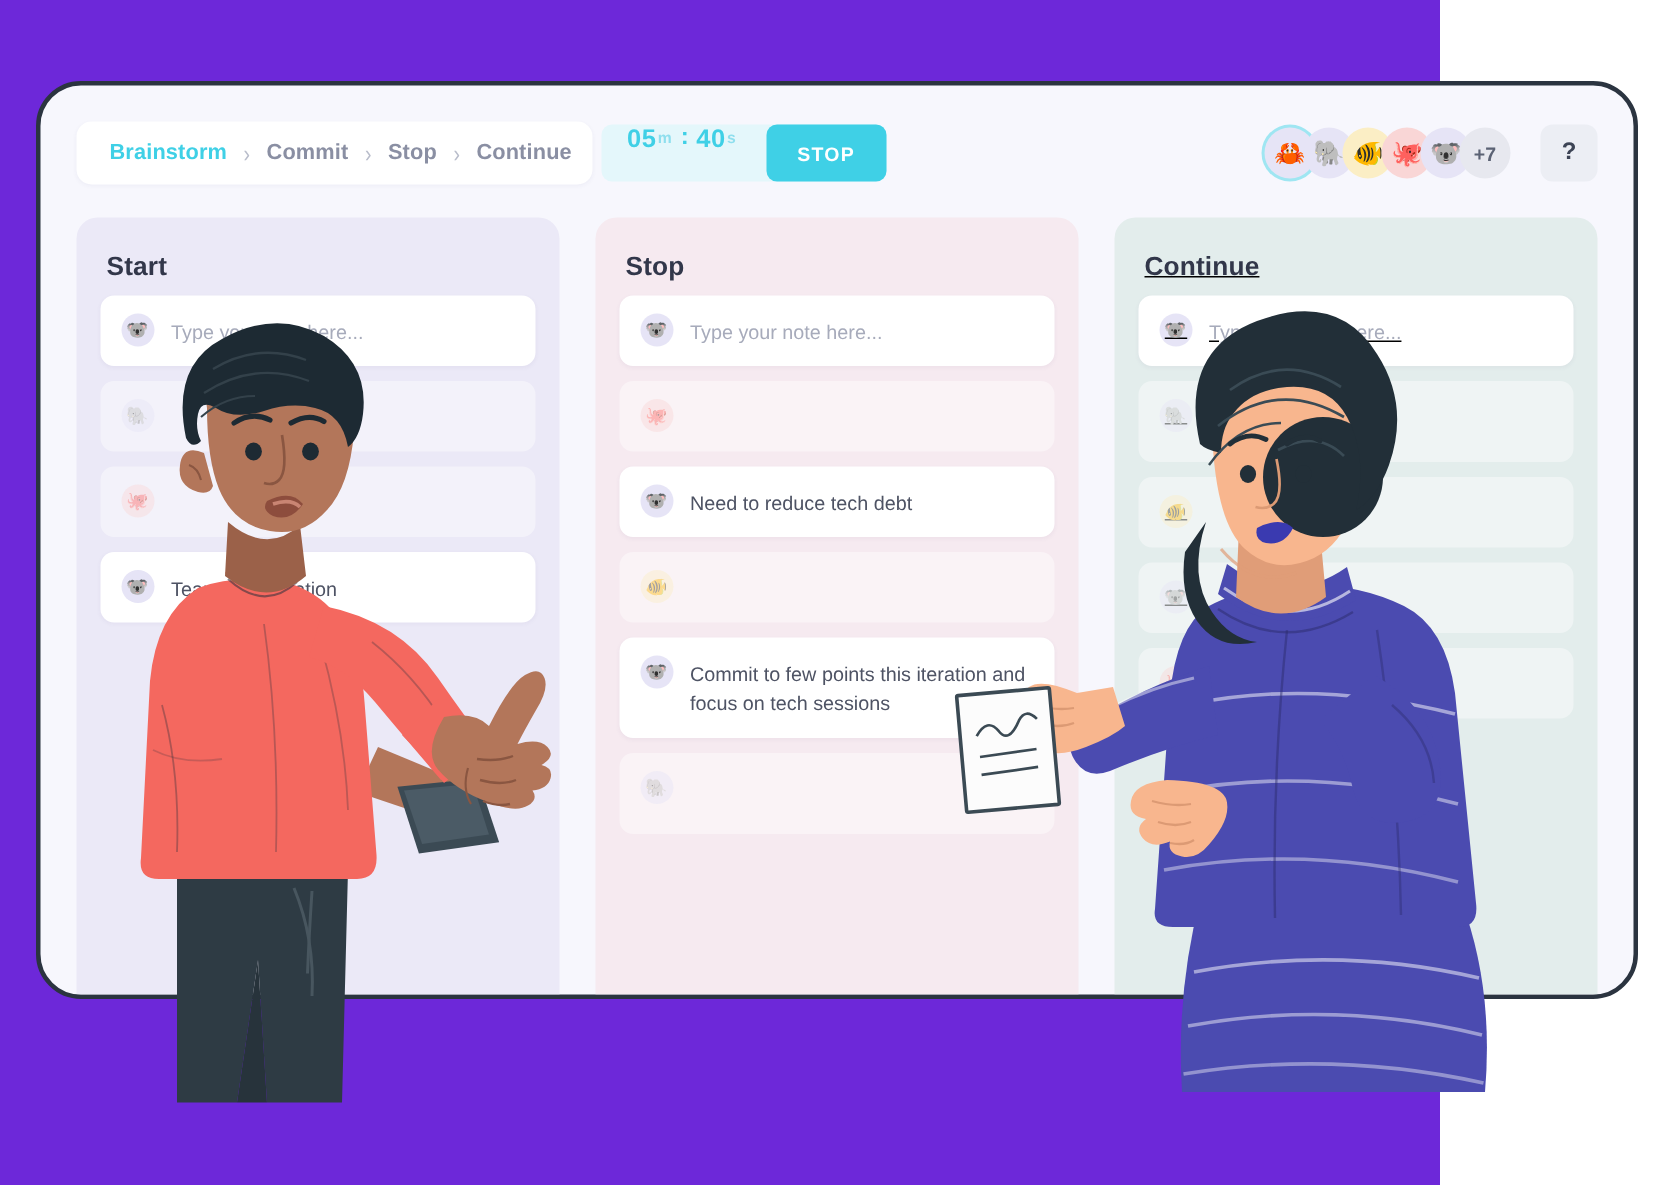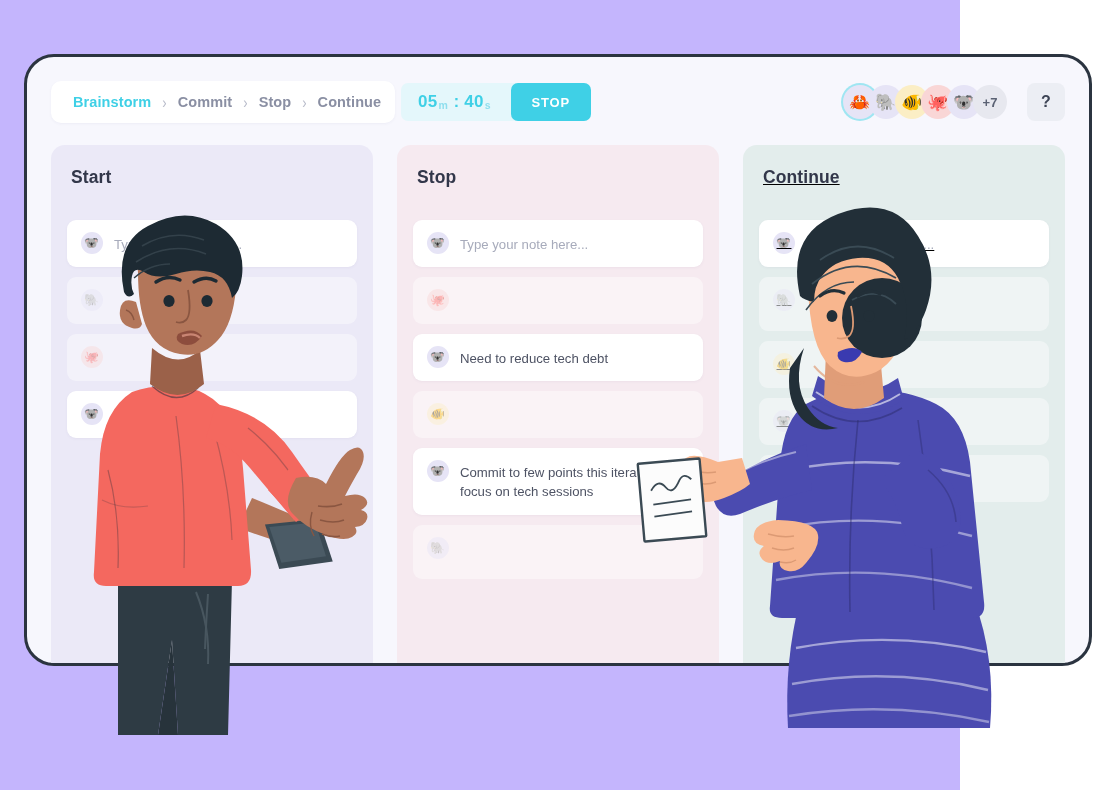--- a/index.html
+++ b/index.html
@@ -9,21 +9,21 @@
     height: 790px;
     background: #ffffff;
     font-family: "Liberation Sans", sans-serif;
     overflow: hidden;
   }
 
   #stage {
     position: relative;
     width: 960px;
     height: 790px;
-    background: #c4b5fd;
+    background: #6d28d9;
   }
 
   
   .app-window {
     position: absolute;
     left: 24px;
     top: 54px;
     width: 1068px;
     height: 612px;
     background: #f7f7fd;
@@ -71,21 +71,21 @@
   }
 
   .timer-box {
     position: absolute;
     left: 374px;
     top: 26px;
     height: 38px;
     background: #e4f7fb;
     border-radius: 7px;
     display: flex;
-    align-items: center;
+    align-items: flex-start;
     padding-left: 17px;
   }
   .timer-num {
     font-size: 17px;
     font-weight: bold;
     color: #3fd0e6;
     letter-spacing: 0.3px;
   }
   .timer-unit {
     font-size: 10.5px;
@@ -184,21 +184,21 @@
     padding: 22px 16px 0 16px;
   }
   .column.start    { background: #ebe9f7; }
   .column.stop     { background: #f6eaf0; }
   .column.continue { background: #e3edec; text-decoration: underline; }
 
   .col-title {
     font-size: 17.5px;
     font-weight: bold;
     color: #32374a;
-    margin-bottom: 32px;
+    margin-bottom: 9px;
     margin-left: 4px;
     letter-spacing: 0.1px;
   }
 
   .note {
     border-radius: 9px;
     padding: 13px 14px;
     margin-bottom: 10px;
     display: flex;
     align-items: flex-start;

